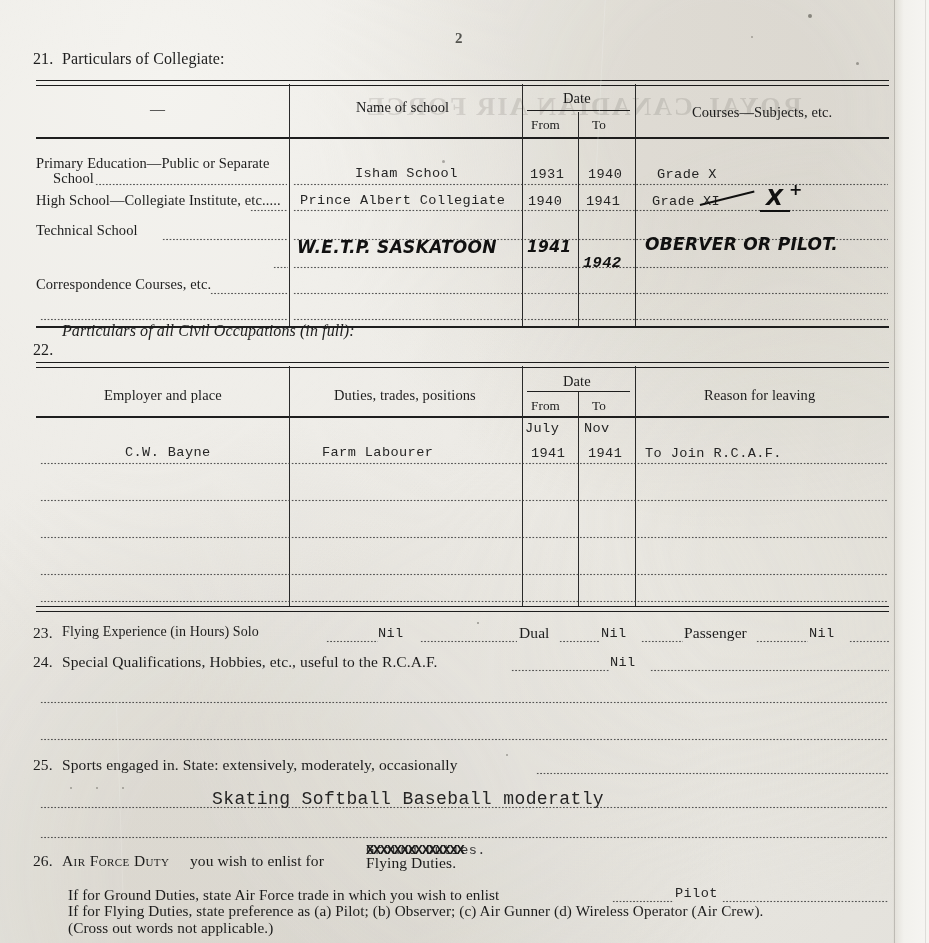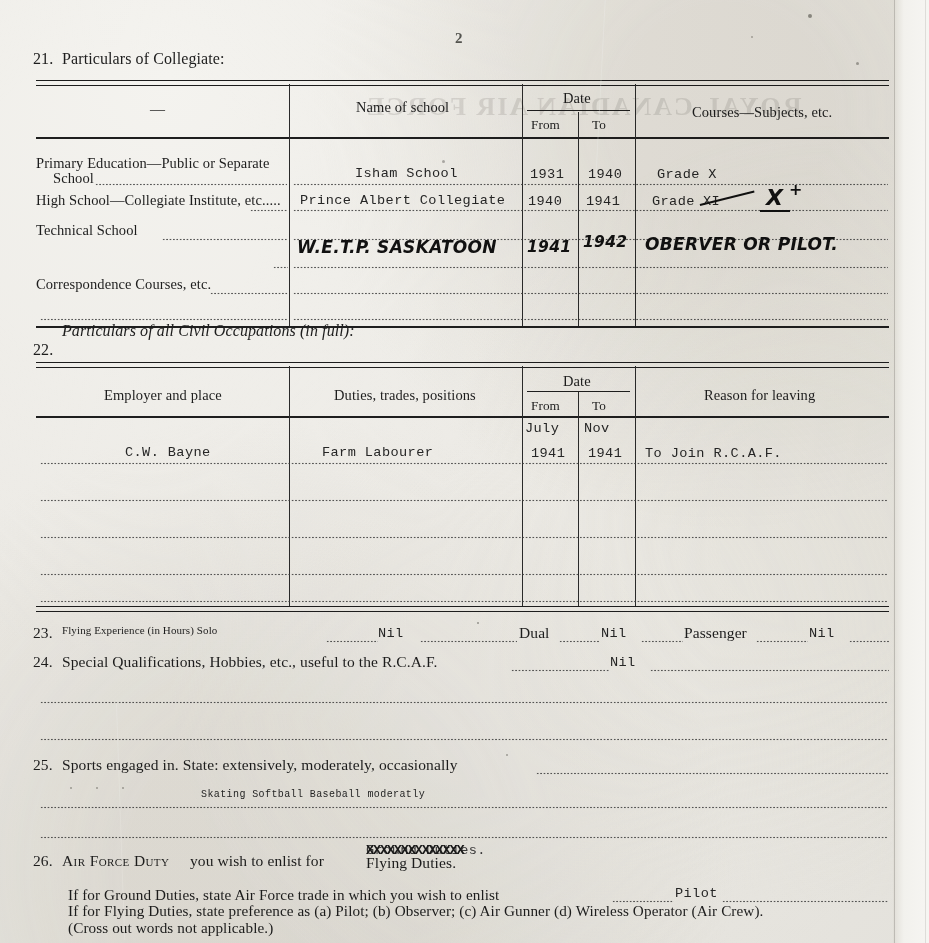--- a/index.html
+++ b/index.html
@@ -153,21 +153,21 @@
     <div class="tw" style="left:586px;top:194px;">1941</div>
     <div class="tw" style="left:652px;top:194px;">Grade</div>
     <div class="tw" style="left:703px;top:194px;">XI</div>
     <div class="hand-slash" style="left:700px;top:204px;width:56px;height:2.4px;transform:rotate(-14deg);"></div>
     <div class="hw" style="left:766px;top:185px;font-size:22px;">X</div>
     <div class="underline-ink" style="left:760px;top:210px;width:30px;"></div>
     <div class="hw" style="left:789px;top:180px;font-size:16px;">+</div>
 
     <div class="hw" style="left:297px;top:237px;">W.E.T.P. SASKATOON</div>
     <div class="hw hw-sm" style="left:527px;top:238px;">1941</div>
-    <div class="hw hw-sm" style="left:583px;top:233px;">1942</div>
+    <div class="hw hw-sm" style="left:583px;top:254px;font-family:Liberation Mono, monospace;">1942</div>
     <div class="hw" style="left:645px;top:234px;">OBERVER OR PILOT.</div>
 
     <div class="lbl" style="left:33px;top:341px;font-size:16px;">22.</div>
     <div class="lbl" style="left:62px;top:322px;font-size:16px;font-style:italic;">Particulars of all Civil Occupations (in full):</div>
 
     <div class="dbl" style="left:36px;top:362px;width:853px;"></div>
     <div class="rule" style="left:36px;top:416px;width:853px;height:1.6px;"></div>
     <div class="dbl" style="left:36px;top:606px;width:853px;"></div>
 
     <div class="vrule" style="left:289px;top:366px;height:240px;"></div>
@@ -191,21 +191,21 @@
 
     <div class="tw" style="left:525px;top:421px;">July</div>
     <div class="tw" style="left:584px;top:421px;">Nov</div>
     <div class="tw" style="left:125px;top:445px;">C.W. Bayne</div>
     <div class="tw" style="left:322px;top:445px;">Farm Labourer</div>
     <div class="tw" style="left:531px;top:446px;">1941</div>
     <div class="tw" style="left:588px;top:446px;">1941</div>
     <div class="tw" style="left:645px;top:446px;">To Join R.C.A.F.</div>
 
     <div class="lbl" style="left:33px;top:624px;font-size:15.5px;">23.</div>
-    <div class="lbl" style="left:62px;top:624px;font-size:11px;">Flying Experience (in Hours) Solo</div>
+    <div class="lbl" style="left:62px;top:624px;font-size:14px;">Flying Experience (in Hours) Solo</div>
     <div class="dotted" style="left:326px;top:640px;width:52px;"></div>
     <div class="tw" style="left:378px;top:626px;">Nil</div>
     <div class="dotted" style="left:420px;top:640px;width:97px;"></div>
     <div class="lbl" style="left:519px;top:624px;font-size:15.5px;">Dual</div>
     <div class="dotted" style="left:559px;top:640px;width:41px;"></div>
     <div class="tw" style="left:601px;top:626px;">Nil</div>
     <div class="dotted" style="left:641px;top:640px;width:42px;"></div>
     <div class="lbl" style="left:684px;top:624px;font-size:15.5px;">Passenger</div>
     <div class="dotted" style="left:756px;top:640px;width:52px;"></div>
     <div class="tw" style="left:809px;top:626px;">Nil</div>
@@ -218,21 +218,21 @@
     <div class="dotted" style="left:650px;top:669px;width:239px;"></div>
 
     <div class="dotted" style="left:40px;top:701px;width:848px;"></div>
     <div class="dotted" style="left:40px;top:738px;width:848px;"></div>
 
     <div class="lbl" style="left:33px;top:756px;font-size:15.5px;">25.</div>
     <div class="lbl" style="left:62px;top:756px;font-size:15.5px;">Sports engaged in.   State: extensively, moderately, occasionally</div>
     <div class="dotted" style="left:536px;top:772px;width:353px;"></div>
 
     <div class="dotted" style="left:40px;top:806px;width:848px;"></div>
-    <div class="tw" style="left:201px;top:789px;font-size:10px;">Skating Softball Baseball moderatly</div>
+    <div class="tw" style="left:212px;top:789px;font-size:18px;">Skating Softball Baseball moderatly</div>
 
     <div class="dotted" style="left:40px;top:836px;width:848px;"></div>
 
     <div class="lbl" style="left:33px;top:852px;font-size:15.5px;">26.</div>
     <div class="lbl sc" style="left:62px;top:852px;font-size:15.5px;letter-spacing:.4px;">Air Force Duty</div>
     <div class="lbl" style="left:190px;top:852px;font-size:15.5px;">you wish to enlist for</div>
 
     <div class="tw" style="left:366px;top:843px;color:#3a3a3a;">Ground Duties.</div>
     <div class="xout" style="left:366px;top:843px;">XXXXXXXXXXXXXX</div>
     <div class="lbl" style="left:366px;top:854px;font-size:15.5px;">Flying Duties.</div>

